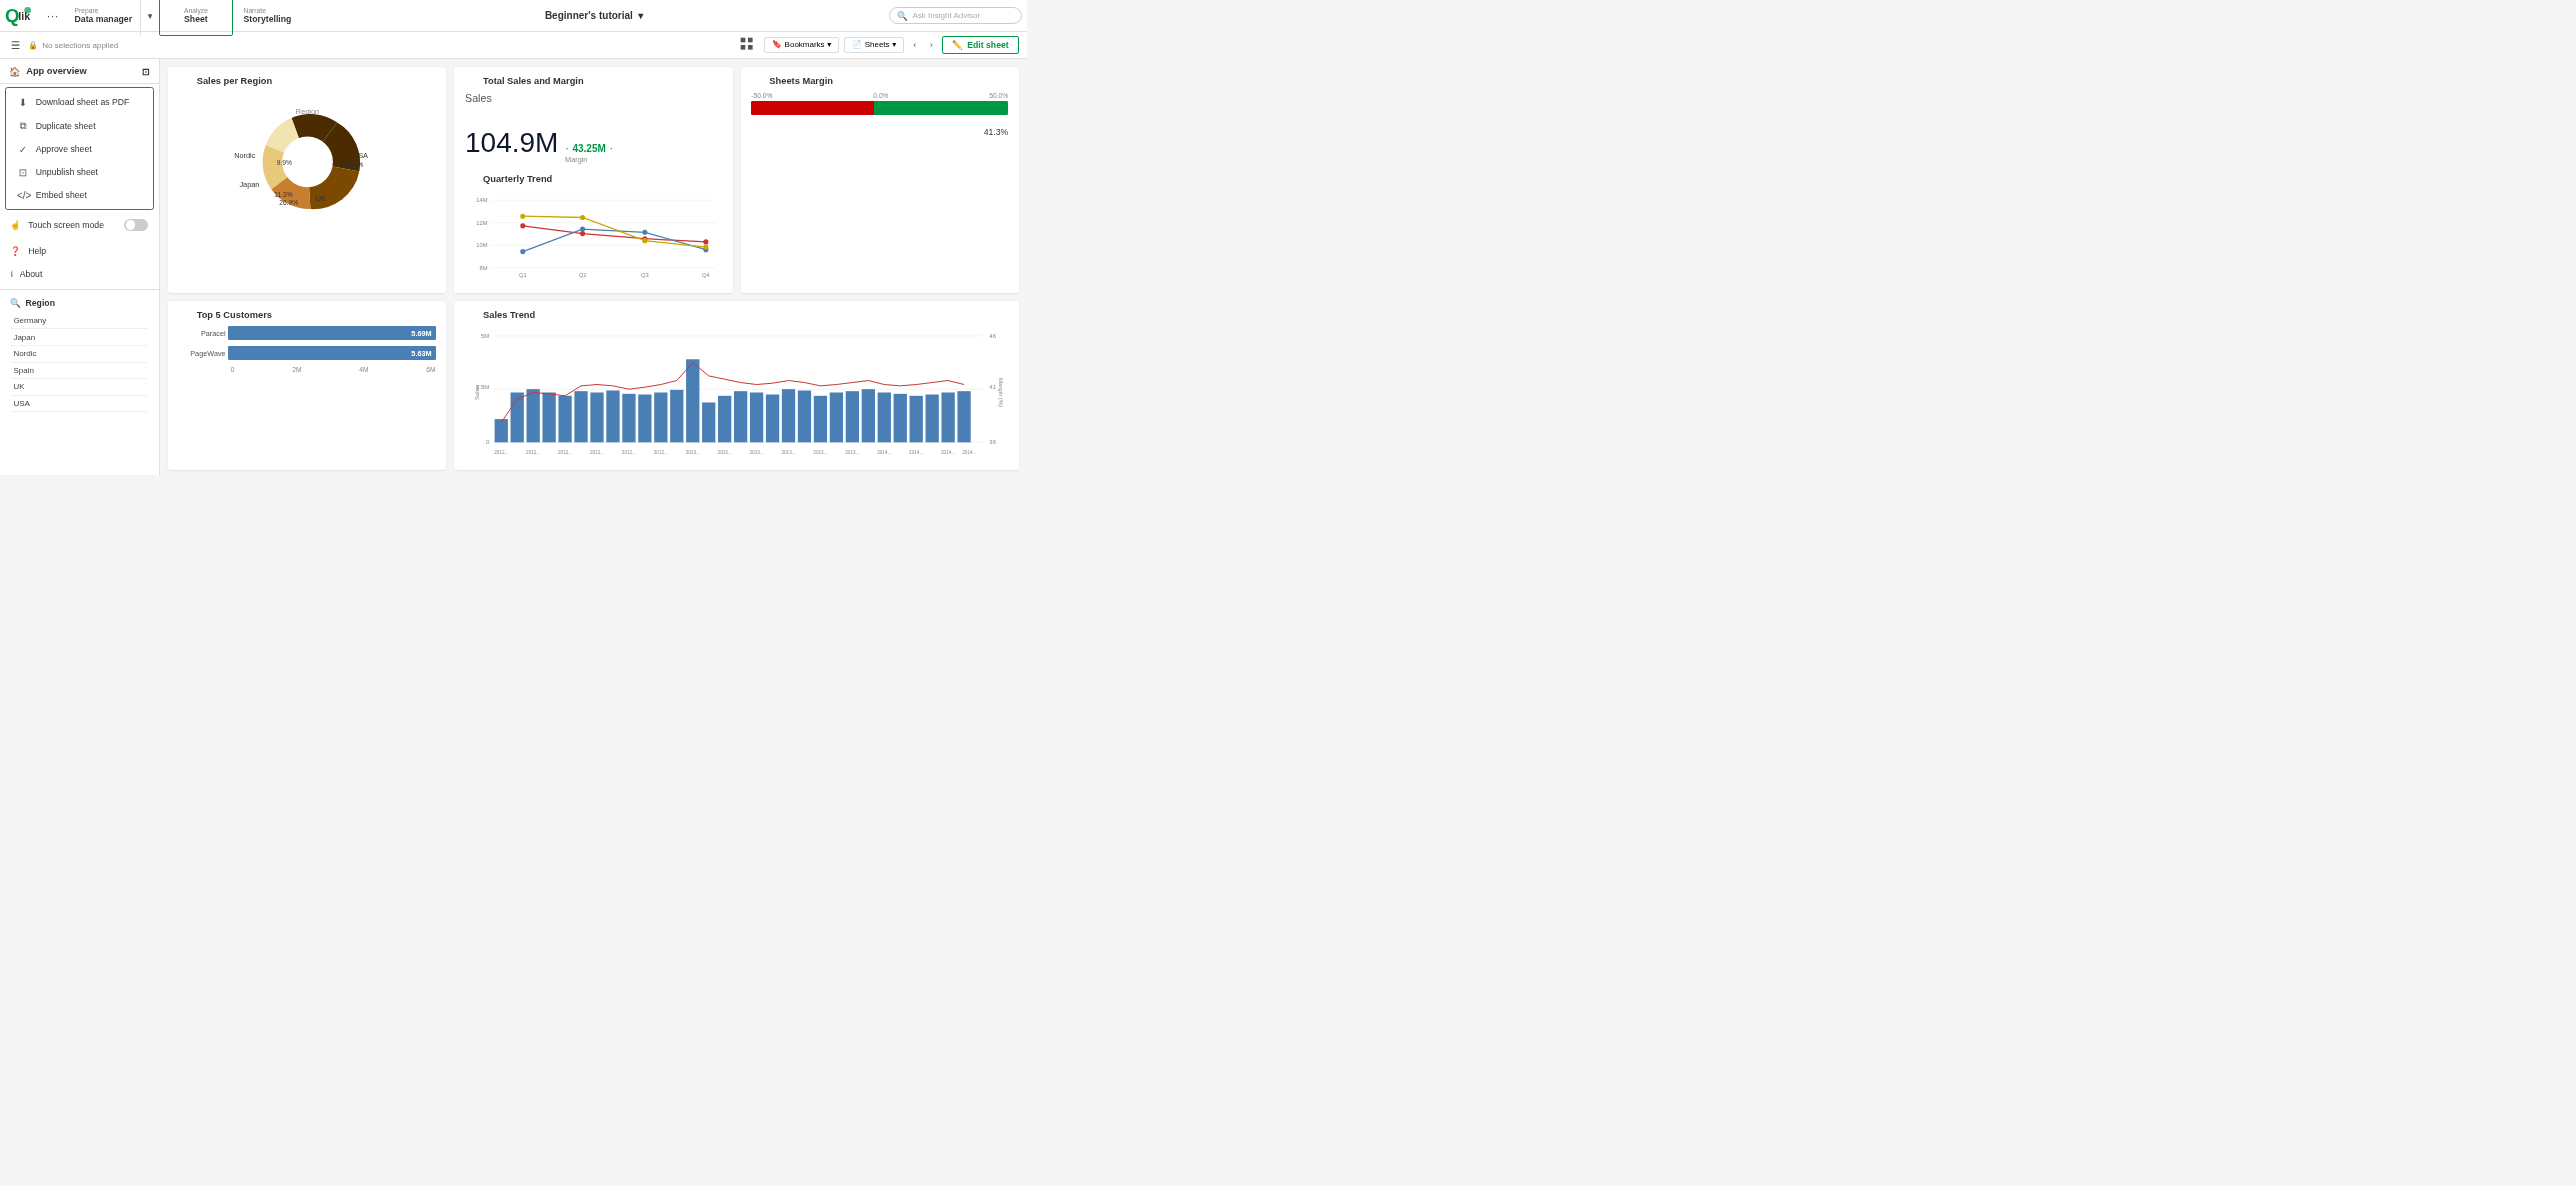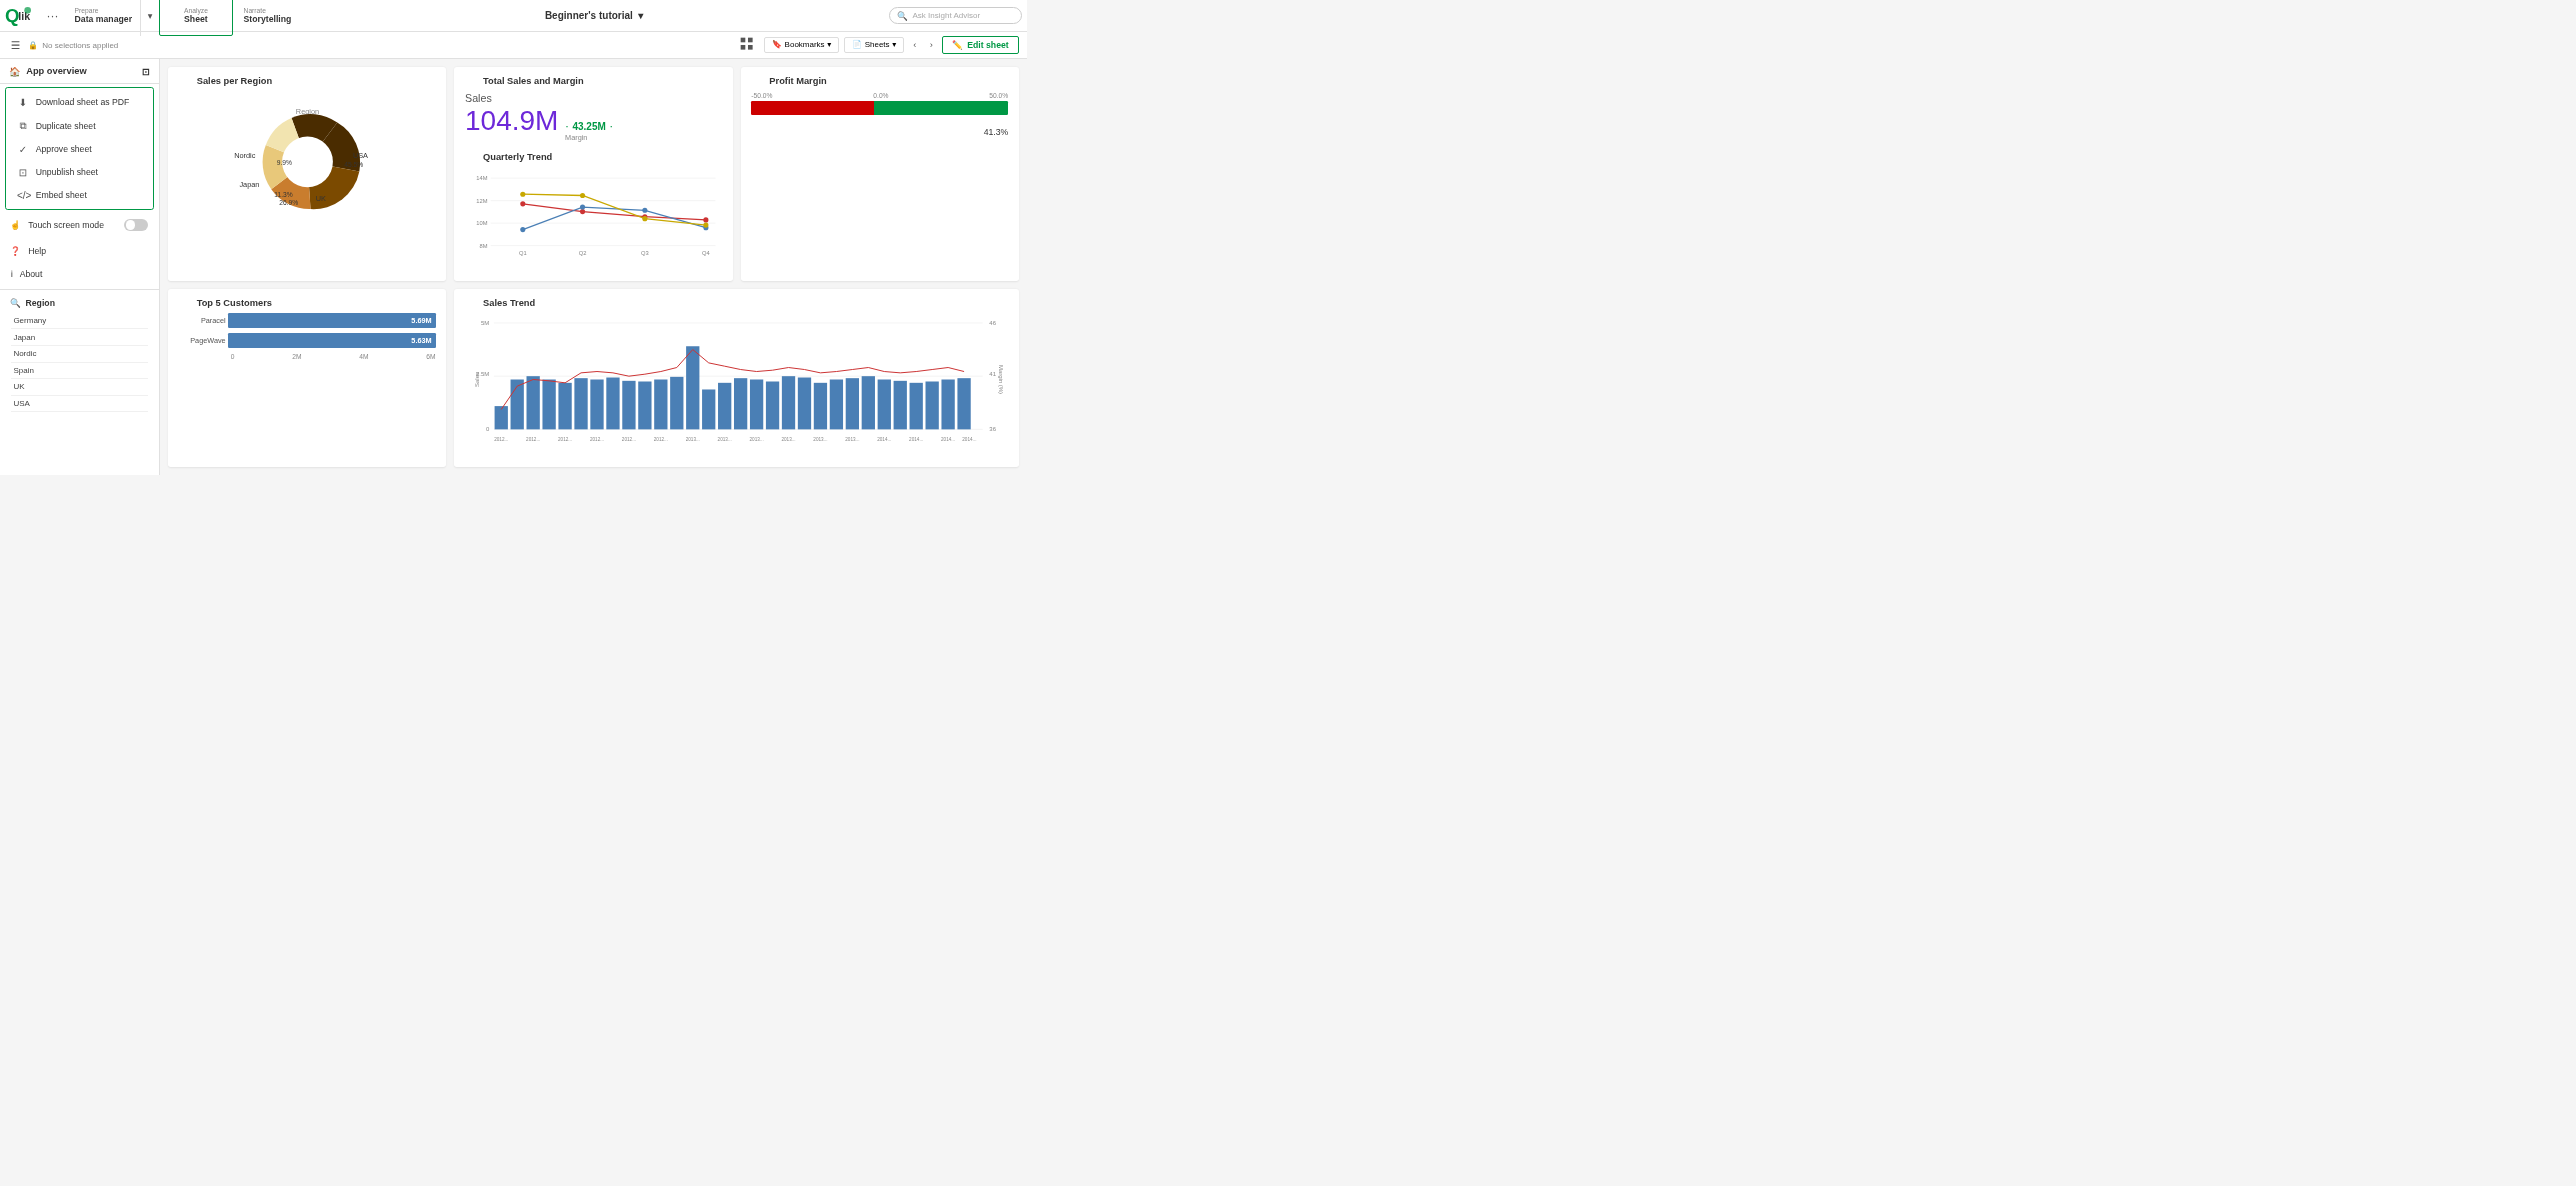--- a/index.html
+++ b/index.html
@@ -65,21 +65,21 @@
     
     .chart-card { background: #fff; border-radius: 2.7px; padding: 9.3px 10.7px; box-shadow: 0 0.7px 2px rgba(0,0,0,0.08); }
     .chart-title { font-size: 9.3px; font-weight: 700; color: #333; margin-bottom: 5.3px; padding-left: 18px; }
 
     
     .pie-container { display: flex; justify-content: center; align-items: center; height: 133px; }
 
     
     .sales-total-card { background: #fff; border-radius: 2.7px; padding: 9.3px 10.7px; box-shadow: 0 0.7px 2px rgba(0,0,0,0.08); }
     .sales-label { font-size: 10.7px; color: #555; margin-bottom: 2.7px; }
-    .sales-value { font-size: 28px; font-weight: 300; color: #6d28d9; line-height: 1.1; }
+    .sales-value { font-size: 28px; font-weight: 300; color: #0f172a; line-height: 1.1; margin-top: 22px; }
     .margin-value { font-size: 12px; color: #009845; }
     .margin-label { font-size: 7.3px; color: #888; }
     .profit-bar-labels { display: flex; justify-content: space-between; font-size: 6.7px; color: #888; margin-bottom: 2.7px; }
 
     
     .bar-chart-container { margin-top: 5.3px; }
     .bar-row { display: flex; align-items: center; gap: 2px; margin-bottom: 5.3px; }
     .bar-label { width: 47px; font-size: 7.3px; color: #555; text-align: right; }
     .bar-track { flex: 1; height: 14.7px; background: #4a7fb5; border-radius: 1.3px; position: relative; display: flex; align-items: center; justify-content: flex-end; padding-right: 4px; }
     .bar-value { font-size: 7.3px; color: #fff; font-weight: 600; }
@@ -309,21 +309,21 @@
           <polyline points="90,40 183,42 280,78 375,88" fill="none" stroke="#c8a800" stroke-width="2"></polyline>
           <circle cx="90" cy="40" r="4" fill="#c8a800"></circle>
           <circle cx="183" cy="42" r="4" fill="#c8a800"></circle>
           <circle cx="280" cy="78" r="4" fill="#c8a800"></circle>
           <circle cx="375" cy="88" r="4" fill="#c8a800"></circle>
         </svg>
       </div>
     </div>
 
     <div class="chart-card">
-      <div class="chart-title">Profit Margin</div>
+      <div class="chart-title">Sheets Margin</div>
       <div class="profit-bar-labels">
         <span>-50.0%</span>
         <span>0.0%</span>
         <span>50.0%</span>
       </div>
       <div style="height:13.3px;background:linear-gradient(to right,#cc0000 0%,#cc0000 48%,#009845 48%,#009845 100%);border-radius:1.3px;"></div>
       <div style="text-align:right;font-size:8.7px;margin-top:12px;color:#333;">41.3%</div>
     </div>
 
     <div class="chart-card">

